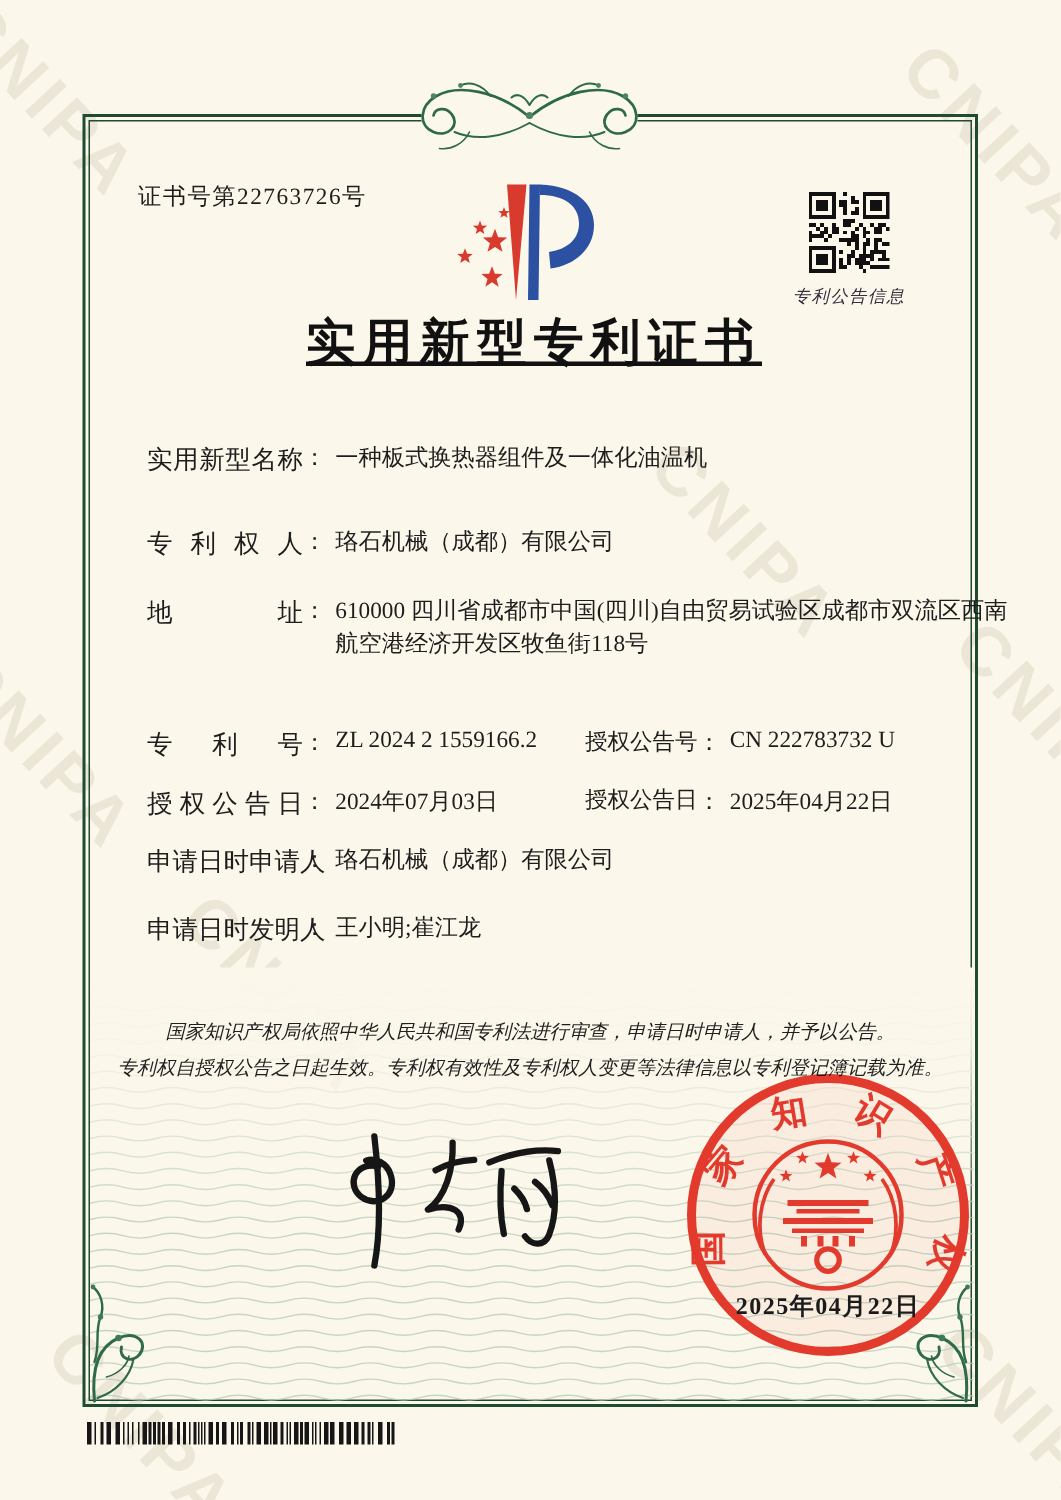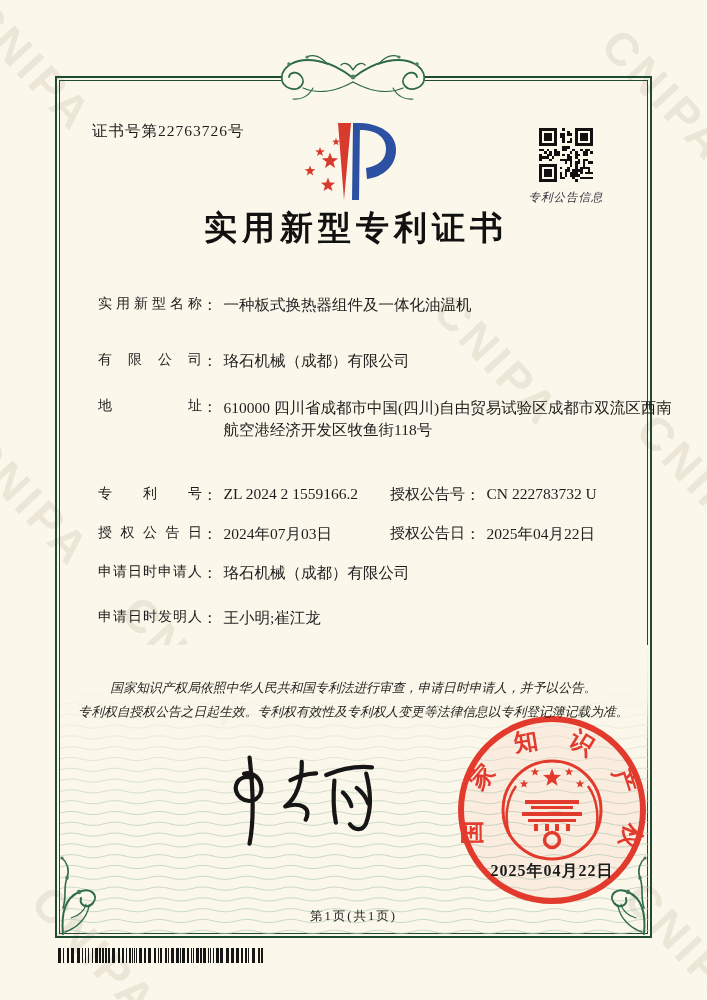--- a/index.html
+++ b/index.html
@@ -34,25 +34,25 @@
   .content{position:absolute;inset:0;z-index:3;}
   .cert-no{left:92px;top:121px;font-size:15.5px;letter-spacing:1px;}
   .logo{left:298px;top:116px;width:108px;height:90px;}
   .qr{left:539px;top:128px;width:54px;height:54px;}
   .qr-caption{
     left:521px;top:190px;width:90px;text-align:center;
     font-size:11.5px;font-style:italic;color:#352e3e;letter-spacing:1px;
   }
   .title{
     left:0;top:206px;width:707px;text-align:center;
-    font-size:33px;font-weight:bold;letter-spacing:5px;text-indent:5px;color:#111;
+    font-size:33px;font-weight:bold;letter-spacing:5px;text-indent:5px;color:#111;text-decoration:underline;
   }
   .row{position:absolute;left:98px;font-size:15.5px;white-space:nowrap;}
   .flabel{
-    display:inline-block;width:104px;font-size:14px;
+    display:inline-block;width:104px;font-size:17px;
     text-align:justify;text-align-last:justify;vertical-align:top;
   }
   .colon{display:inline-block;margin-right:6px;vertical-align:top;}
   .fvalue{display:inline-block;vertical-align:top;}
   .fvalue.wrap{white-space:normal;width:455px;line-height:22px;}
   .rcol{position:absolute;left:292px;top:0;white-space:nowrap;}
   .rlabel{font-size:15px;margin-top:31px;}
   .statement{
     left:72px;top:676px;width:563px;text-align:center;
     font-size:12.8px;font-style:italic;line-height:24px;color:#1f1f1f;z-index:3;
@@ -309,21 +309,21 @@
       <rect x="36.00" y="51.43" width="2.57" height="2.57" fill="#111"></rect>
     </svg>
   <div class="abs qr-caption">专利公告信息</div>
 
   <div class="abs title">实用新型专利证书</div>
 
   <div class="row" style="top:295px">
     <span class="flabel">实用新型名称</span><span class="colon">：</span><span class="fvalue">一种板式换热器组件及一体化油温机</span>
   </div>
   <div class="row" style="top:351px">
-    <span class="flabel">有限公司</span><span class="colon">：</span><span class="fvalue">珞石机械（成都）有限公司</span>
+    <span class="flabel">专利权人</span><span class="colon">：</span><span class="fvalue">珞石机械（成都）有限公司</span>
   </div>
   <div class="row" style="top:397px">
     <span class="flabel">地址</span><span class="colon">：</span><span class="fvalue wrap">610000 四川省成都市中国(四川)自由贸易试验区成都市双流区西南航空港经济开发区牧鱼街118号</span>
   </div>
   <div class="row" style="top:485px">
     <span class="flabel">专利号</span><span class="colon">：</span><span class="fvalue">ZL 2024 2 1559166.2</span>
     <span class="rcol"><span class="rlabel">授权公告号</span><span class="colon">：</span><span class="fvalue">CN 222783732 U</span></span>
   </div>
   <div class="row" style="top:524px">
     <span class="flabel">授权公告日</span><span class="colon">：</span><span class="fvalue">2024年07月03日</span>
@@ -383,21 +383,20 @@
         <rect x="3" y="14" width="4" height="7"></rect>
           <rect x="14" y="14" width="4" height="7"></rect>
       </g>
       <circle cx="0" cy="30" r="7.5" fill="none" stroke-width="3.5"></circle>
       <path d="M-42,26 C-48,10 -46,-10 -36,-24" fill="none" stroke-width="2.5"></path>
       <path d="M42,26 C48,10 46,-10 36,-24" fill="none" stroke-width="2.5"></path>
     </g>
     <text x="0" y="66" text-anchor="middle" font-size="16" font-weight="600" fill="#1b1b1b" style="font-family:'Liberation Serif',serif" letter-spacing="1">2025年04月22日</text>
   </svg>
 
-  <div class="abs footer-page">第1页(共1页)</div>
 </div>
 
 <div class="abs barcode" id="barcode">
     <span style="width: 3px; margin-right: 2px;"></span>
     <span style="width: 1px; margin-right: 3px;"></span>
     <span style="width: 2px; margin-right: 2px;"></span>
     <span style="width: 3px; margin-right: 3px;"></span>
     <span style="width: 3px; margin-right: 2px;"></span>
     <span style="width: 1px; margin-right: 2px;"></span>
     <span style="width: 1px; margin-right: 2px;"></span>

